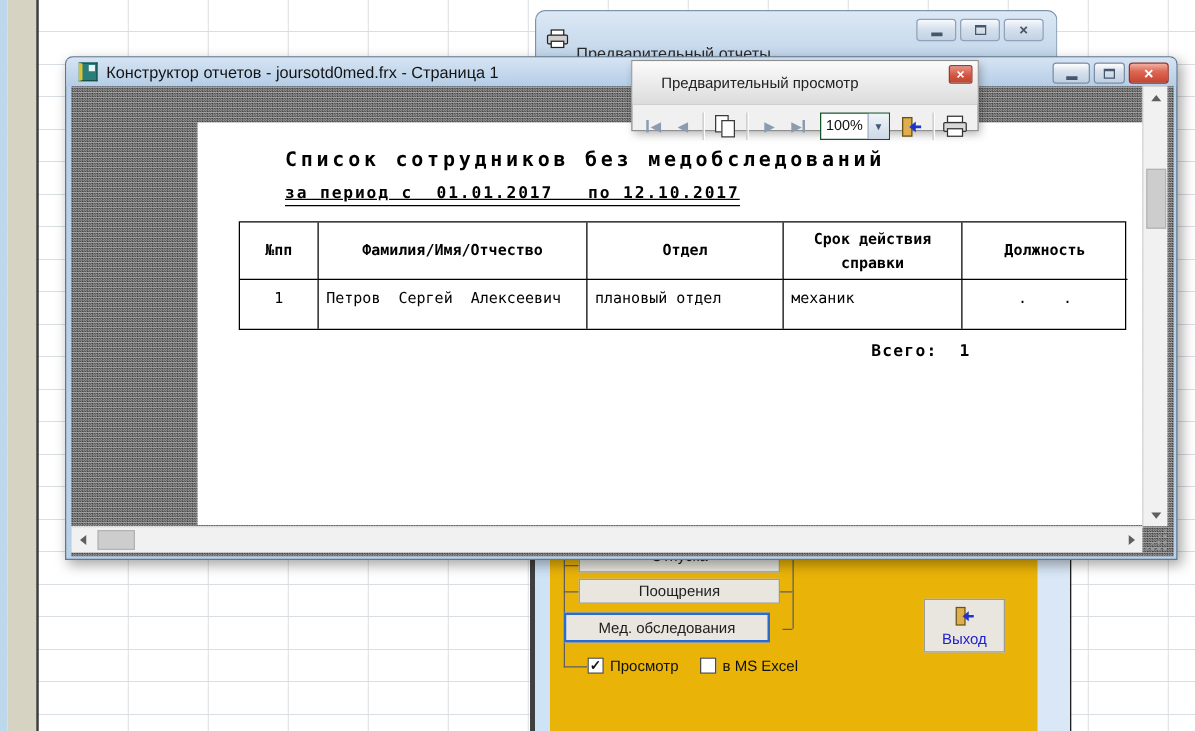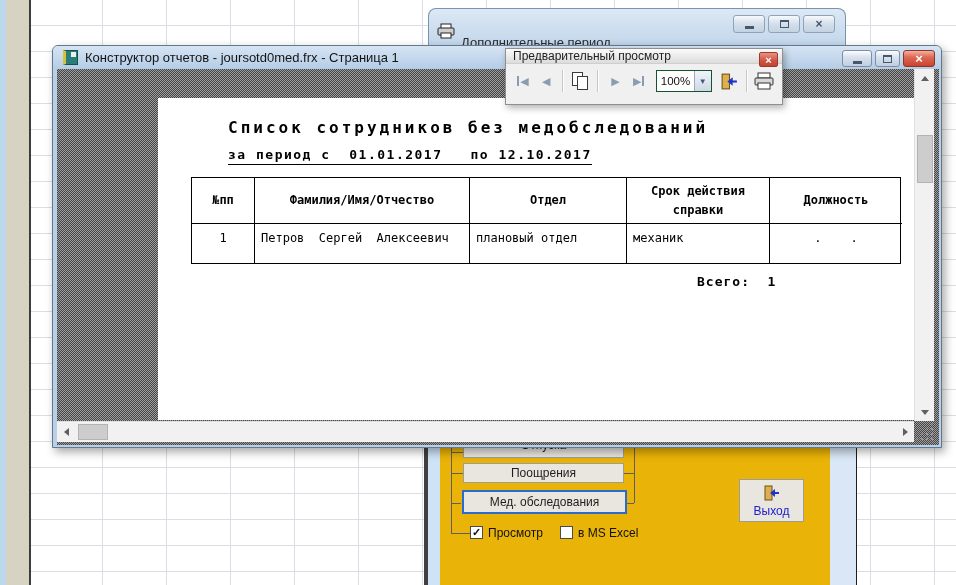--- a/index.html
+++ b/index.html
@@ -63,21 +63,21 @@
     border-color:#8e3526; color:#fff; font-size:13px; font-weight:bold; }
   .mw-client { position:absolute; left:4px; top:23px; width:882px; height:376px;
     background:repeating-conic-gradient(#454545 0% 25%, #9e9e9e 0% 50%); background-size:2px 2px; }
 
   
   .page { position:absolute; left:101px; top:29px; width:756px; height:322px; background:#ffffff;
     font-family:"DejaVu Sans Mono", monospace; color:#000; overflow:hidden; }
   .rep-title { position:absolute; left:70px; top:20px; font-size:16px; font-weight:bold;
     letter-spacing:3px; white-space:pre; }
   .rep-period { position:absolute; left:70px; top:49px; font-size:13px; font-weight:bold;
-    letter-spacing:1.5px; white-space:pre; border-bottom:1.5px solid #000; padding-bottom:2px; }
+    letter-spacing:1.5px; white-space:pre; border-bottom:1.5px solid #000; padding-bottom:2px;text-decoration:underline; }
   .rep-table { position:absolute; left:33px; top:79px; width:710px; display:grid;
     grid-template-columns:62px 215px 157px 143px 133px; grid-template-rows:46px 39px;
     border:1.5px solid #000; }
   .rt-cell { border-left:1px solid #000; font-size:12px; display:flex; }
   .rt-first { border-left:none; }
   .rt-hdr { border-bottom:1px solid #000; font-weight:bold; align-items:center; justify-content:center;
     text-align:center; line-height:1.55; padding:2px 4px; }
   .rt-dat { align-items:flex-start; padding:7px 6px 0 6px; white-space:pre; }
   .rt-center { justify-content:center; }
   .rep-total { position:absolute; left:491px; top:176px; font-size:13px; font-weight:bold;
@@ -95,22 +95,22 @@
   .tri-right { width:0; height:0; border-top:4px solid transparent; border-bottom:4px solid transparent; border-left:5px solid #5f5f5f; }
   .v-thumb { position:absolute; left:2px; top:66px; width:16px; height:48px; background:#cdcdcd; border:1px solid #b3b3b3; }
   .h-thumb { position:absolute; left:21px; top:2px; width:30px; height:16px; background:#cdcdcd; border:1px solid #b3b3b3; }
   .grip { position:absolute; left:858px; top:353px; width:19px; height:19px;
     background-image:radial-gradient(circle at 2px 2px, #9a9a9a 1.2px, transparent 1.5px);
     background-size:5px 5px; clip-path:polygon(100% 0, 100% 100%, 0 100%); }
 
   
   .preview-toolbar { position:absolute; left:505px; top:48px; width:278px; height:57px; z-index:4;
     background:#f0f0f0; border:1px solid #8f8f8f; box-shadow:2px 3px 7px rgba(0,0,0,.3); }
-  .pt-titlebar { position:relative; height:15px; background:linear-gradient(#fbfbfb,#dcdcdc);
-    border-bottom:1px solid #cfcfcf; display:flex; align-items:flex-start; padding-left:7px;
+  .pt-titlebar { position:relative; height:35px; background:linear-gradient(#fbfbfb,#dcdcdc);
+    border-bottom:1px solid #cfcfcf; display:flex; align-items:center; padding-left:23px;
     font-size:12px; color:#222; }
   .pt-close { position:absolute; right:4px; top:3px; width:19px; height:15px; border-radius:2px;
     background:linear-gradient(#e89284,#d05340 60%,#bf4632); border:1px solid #9c392a;
     display:flex; align-items:center; justify-content:center; color:#fff; font-size:11px; font-weight:bold; }
   .pt-row { height:34px; display:flex; align-items:center; padding:0 7px; gap:3px; }
   .nav-btn { width:23px; height:24px; display:flex; align-items:center; justify-content:center; gap:1px;
     color:#8b9cb0; font-size:11px; }
   .nav-bar { width:2px; height:10px; background:#8b9cb0; }
   .pt-sep { width:2px; height:22px; border-left:1px solid #c6c6c6; border-right:1px solid #ffffff; margin:0 3px; }
   .pages-icon { position:relative; width:18px; height:19px; }
@@ -131,21 +131,21 @@
   <div class="strip-blue"></div>
   <div class="strip-tan"></div>
   <div class="strip-line"></div>
 
   <div class="top-window">
     <svg style="position:absolute;left:8px;top:14px" width="18" height="16" viewBox="0 0 18 16">
       <rect x="4" y="1" width="10" height="5" fill="#fff" stroke="#222"></rect>
       <rect x="1" y="5" width="16" height="7" rx="1" fill="#cfcfcf" stroke="#222"></rect>
       <rect x="4" y="10" width="10" height="5" fill="#fff" stroke="#222"></rect>
     </svg>
-    <span class="tw-title">Дополнительные период</span>
+    <span class="tw-title">Предварительный отчеты</span>
     <div class="tw-btns">
       <div class="cap-btn-lite">
           <div class="g-min"></div>
         </div>
       <div class="cap-btn-lite">
           <div class="g-rest"></div>
         </div>
       <div class="cap-btn-lite">
           <span>×</span>
         </div>
@@ -164,21 +164,21 @@
     <div class="conn" style="left:206px; top:0; width:1px; height:55px;"></div>
     <div class="conn" style="left:196px; top:25px; width:10px; height:1px;"></div>
     <div class="conn" style="left:198px; top:55px; width:8px; height:1px;"></div>
 
     <div class="form-btn" style="left:35px; top:-17px; width:161px; height:27px;">
       <span>Отпуска</span>
     </div>
     <div class="form-btn" style="left:35px; top:15px; width:161px; height:20px;">
       <span>Поощрения</span>
     </div>
-    <div class="form-btn btn-med" style="left:34px; top:42px; width:165px; height:24px;">
+    <div class="form-btn btn-med" style="left:23px; top:42px; width:165px; height:24px;">
       <span>Мед. обследования</span>
     </div>
 
     <div class="cb" style="left:42px; top:78px;">
       <span>✓</span>
     </div>
     <span class="cb-label" style="left:60px; top:78px;">Просмотр</span>
     <div class="cb" style="left:132px; top:78px;"></div>
     <span class="cb-label" style="left:150px; top:78px;">в MS Excel</span>
 

